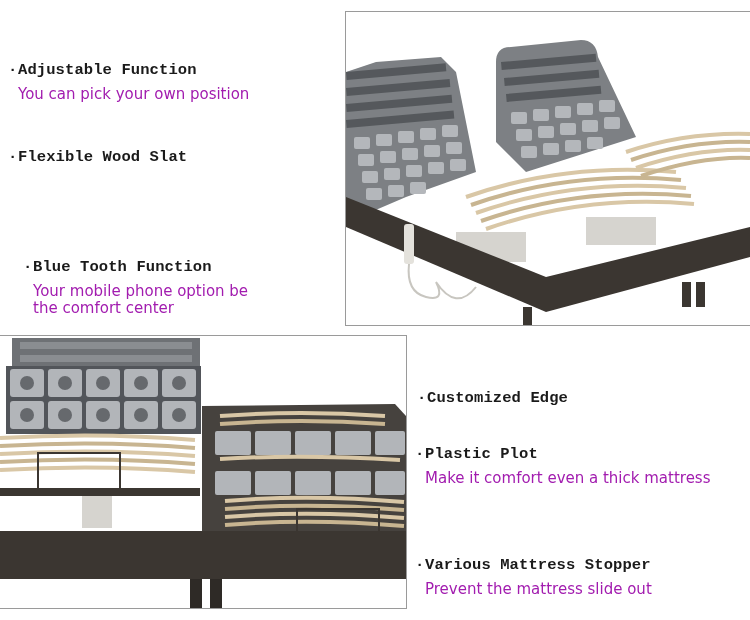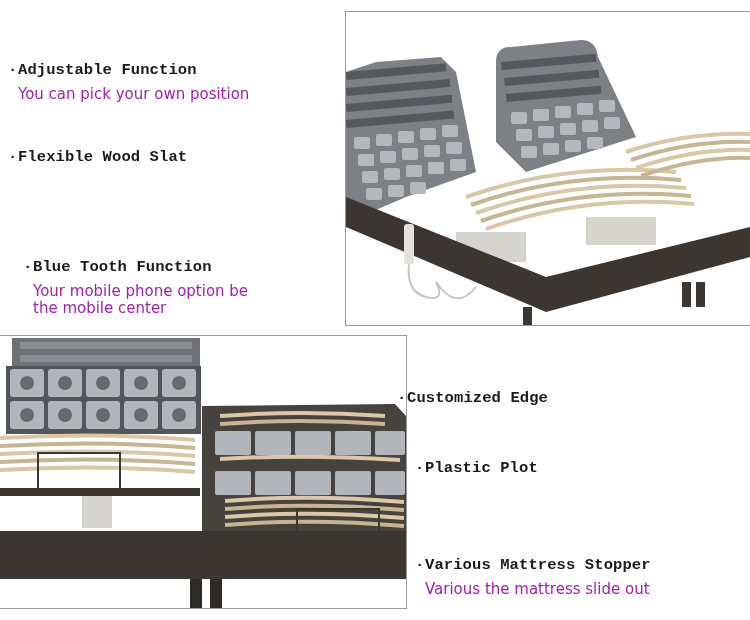--- a/index.html
+++ b/index.html
@@ -22,21 +22,21 @@
 </div>
 
 <div class="feature" style="left:8px; top:148px;">
   <div class="title"><span class="dot">·</span><span>Flexible Wood Slat</span></div>
 </div>
 
 <div class="feature" style="left:23px; top:220px;margin-top:38px;">
   <div class="title"><span class="dot">·</span><span>Blue Tooth Function</span></div>
   <div class="desc">
     <div>Your mobile phone option be</div>
-    <div>the mobile center</div>
+    <div>the comfort center</div>
   </div>
 </div>
 
 <div class="photo" style="left:345px; top:11px; width:404px; height:313px;" title="Adjustable bed frame with raised head sections, wood slats and wired remote">
   <svg width="404" height="313" viewBox="0 0 404 313">
 
     <g>
       <polygon points="0,60 30,50 95,45 110,60 130,160 60,185 25,200 0,190" fill="#7d8084"></polygon>
       <g fill="#55585c">
         <rect x="0" y="60" width="100" height="8" transform="rotate(-5 0 60)"></rect>
@@ -190,26 +190,29 @@
       </g>
       <rect x="297" y="173" width="82" height="28" fill="none" stroke="#3b3631" stroke-width="2"></rect>
     </g>
 
     <rect x="0" y="195" width="406" height="48" fill="#3b3631"></rect>
     <rect x="190" y="243" width="12" height="29" fill="#2e2a26"></rect>
     <rect x="210" y="243" width="12" height="29" fill="#2e2a26"></rect>
   </svg>
 </div>
 
-<div class="feature" style="left:397px; top:389px;">
+<div class="feature" style="left:417px; top:389px;">
   <div class="title"><span class="dot">·</span><span>Customized Edge</span></div>
 </div>
 
-<div class="feature" style="left:415px; top:459px;">
+<div class="feature" style="left:415px; top:445px;">
   <div class="title"><span class="dot">·</span><span>Plastic Plot</span></div>
+  <div class="desc">
+    <div>Make it comfort even a thick mattress</div>
+  </div>
 </div>
 
 <div class="feature" style="left:415px; top:556px;">
   <div class="title"><span class="dot">·</span><span>Various Mattress Stopper</span></div>
   <div class="desc">
-    <div>Various the mattress slide out</div>
+    <div>Prevent the mattress slide out</div>
   </div>
 </div>
 
 </body></html>

